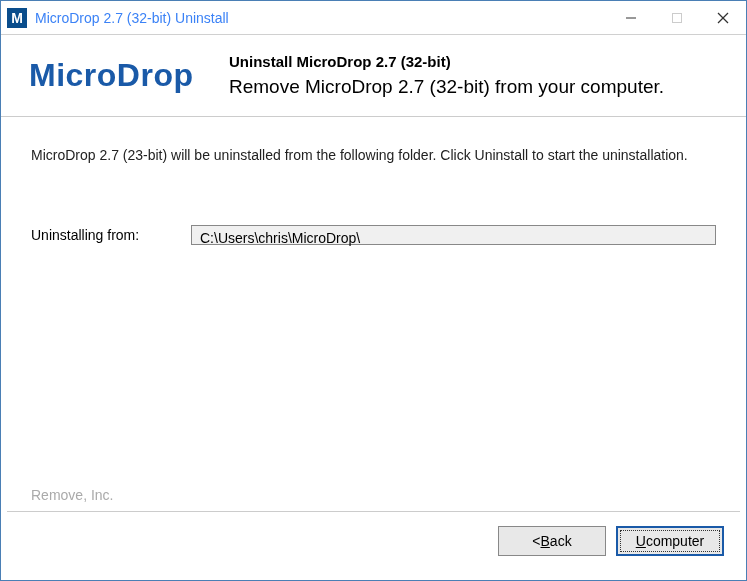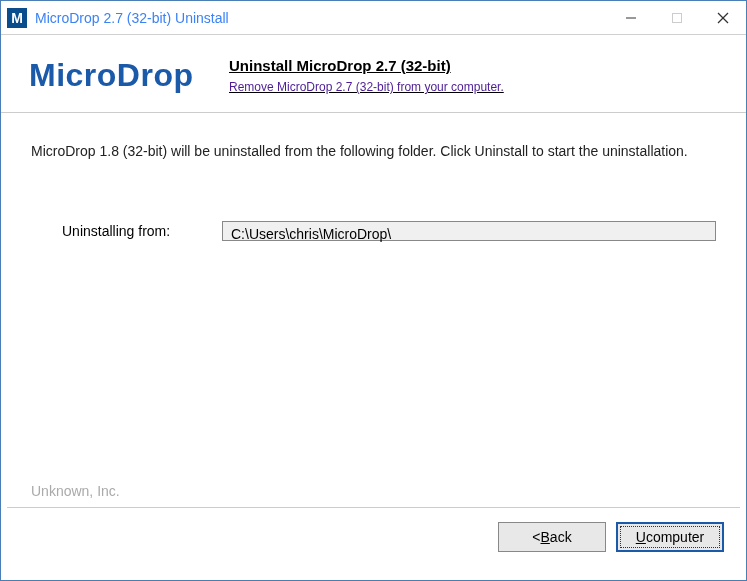--- a/index.html
+++ b/index.html
@@ -41,53 +41,52 @@
     display: flex;
     align-items: center;
     justify-content: center;
     font-size: 14px;
     color: #555;
   }
   .win-btn.disabled { color: #ccc; }
   .win-btn.close { font-size: 16px; }
   .header {
     display: flex;
-    align-items: flex-end;
+    align-items: flex-start;
     padding: 16px 24px 18px 28px;
     border-bottom: 1px solid #ccc;
   }
   .logo {
     font-size: 32px;
     font-weight: 600;
     color: #1a5aa8;
     letter-spacing: 0.5px;
     padding-top: 6px;
     width: 200px;
   }
-  .header-right { flex: 1; padding-top: 2px; text-decoration: underline; }
+  .header-right { flex: 1; padding-top: 2px; }
   .header-title { font-weight: bold; font-size: 15px; margin-bottom: 6px; }
-  .header-sub { font-size: 12px; color: #4c1d95; }
+  .header-sub { font-size: 19px; color: #000000; }
   .content {
     padding: 28px 30px 0 30px;
     height: 370px;
   }
   .instruction {
     font-size: 14px;
     line-height: 1.45;
     margin-bottom: 60px;
     color: #222;
   }
   .field-row {
     display: flex;
     align-items: center;
   }
   .field-label {
     width: 160px;
     font-size: 14px;
-    margin-left: 31px;
   }
   .field-value {
     flex: 1;
     border: 1px solid #888;
     padding: 4px 8px;
     font-size: 14px;
     background: #f0f0f0;
     height: 20px;
     line-height: 16px;
   }
@@ -152,28 +151,28 @@
 
 <div class="header">
   <div class="logo">MicroDrop</div>
   <div class="header-right">
     <div class="header-title">Uninstall MicroDrop 2.7 (32-bit)</div>
     <div class="header-sub">Remove MicroDrop 2.7 (32-bit) from your computer.</div>
   </div>
 </div>
 
 <div class="content">
-  <div class="instruction">MicroDrop 1.8 (32-bit) will be uninstalled from the following folder. Click Uninstall to start the uninstallation.</div>
+  <div class="instruction">MicroDrop 2.7 (23-bit) will be uninstalled from the following folder. Click Uninstall to start the uninstallation.</div>
   <div class="field-row">
     <div class="field-label">Uninstalling from:</div>
     <div class="field-value">C:\Users\chris\MicroDrop\</div>
   </div>
 </div>
 
-<div class="footer-brand">Unknown, Inc.</div>
+<div class="footer-brand">Remove, Inc.</div>
 <div class="divider"></div>
 
 <div class="button-row">
   <div class="btn">
     <span>&lt; </span>
       <span class="underline">B</span>
       <span>ack</span>
   </div>
   <div class="btn primary">
     <span class="underline">U</span>

